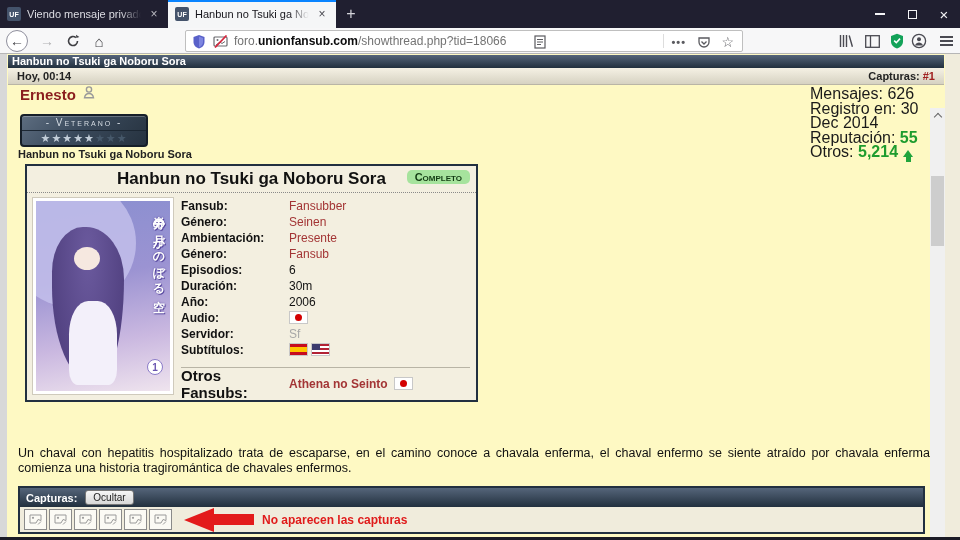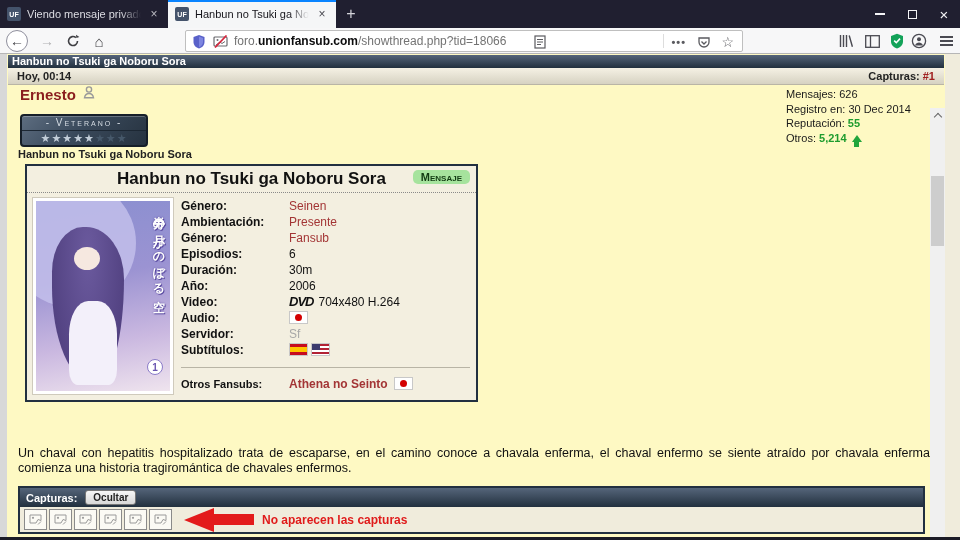--- a/index.html
+++ b/index.html
@@ -45,21 +45,21 @@
   
   #page{position:absolute;left:0;top:54px;width:945px;height:483px;background:#fef9c3}
   #page::before{content:"";position:absolute;left:0;top:0;bottom:0;width:7px;background:#d8d8d8}
   .darkbar{background:linear-gradient(#55657a,#22303e);color:#fff;font-weight:bold;font-size:11px}
   #thread-bar{position:absolute;left:8px;right:1px;top:1px;height:13px;line-height:13px;padding:0 4px}
   #meta-bar{position:absolute;left:8px;right:1px;top:14px;height:17px;background:linear-gradient(#f5f1e4,#d6d2c2);border-bottom:1px solid #b9b5a6;font-size:11px;font-weight:bold;color:#222;display:flex;align-items:center;padding:0 9px}
   #meta-right{margin-left:auto}
   .maroon{color:#a02020}
   #author-row{position:absolute;left:20px;top:31px;display:flex;align-items:center;gap:6px}
   #author-name{color:#8b1e1e;font-weight:bold;font-size:15px}
-  #stats{position:absolute;left:786px;top:33px;font-size:11px;color:#1a1a1a;line-height:14.5px}
+  #stats{position:absolute;left:810px;top:33px;font-size:16px;color:#1a1a1a;line-height:14.5px}
   .green{color:#1e9c2e;font-weight:bold}
   .uparrow{display:inline-block;width:0;height:0;border-left:5px solid transparent;border-right:5px solid transparent;border-bottom:7px solid #21a53c;position:relative;margin-left:5px}
   .uparrow::after{content:"";position:absolute;left:-2.5px;top:7px;width:5px;height:5px;background:#21a53c}
 
   #rank-badge{position:absolute;left:20px;top:60px;width:128px;height:33px;background:linear-gradient(135deg,#5d6d80 0%,#3a4a5c 45%,#26323f 100%);border:2px solid #161f29;border-radius:4px;box-shadow:inset 0 1px 0 rgba(255,255,255,.25);text-align:center}
   #rank-name{font-variant:small-caps;letter-spacing:2px;color:#d6dde4;font-size:10px;line-height:14px;border-bottom:1px solid #1c2733}
   .stars{line-height:15px;font-size:11px;letter-spacing:1px}
   .s{color:#46586a}.s.f{color:#c2cdd8}
 
   #post-subject{position:absolute;left:18px;top:94px;font-size:11px;font-weight:bold;color:#222}
@@ -83,29 +83,29 @@
   .ival-gray{color:#a8a8a8}
   .dvd{font-style:italic;font-weight:900;font-size:13px;letter-spacing:-1px;margin-right:5px}
   .softsubs{font-variant:small-caps;font-size:11px;margin-left:6px;letter-spacing:.5px}
   .flag{width:19px;height:13px;display:inline-block;border:1px solid #c8c8c8;background:#fff;position:relative;margin-right:3px;vertical-align:middle}
   .flag-jp::after{content:"";position:absolute;width:7px;height:7px;border-radius:50%;background:#d30000;left:5px;top:2px}
   .flag-es{background:linear-gradient(#c60b1e 0 25%,#ffc400 25% 75%,#c60b1e 75%)}
   .flag-us{background:repeating-linear-gradient(#b22234 0 2px,#fff 2px 4px)}
   .flag-us::after{content:"";position:absolute;left:0;top:0;width:8px;height:6px;background:#3c3b6e}
   #others-divider{border-top:1px solid #b8b4a5;margin:10px 0 7px}
   .orow{display:flex;align-items:center;height:17px;font-size:12px}
-  .orow .ilabel{font-size:11px}
+  .orow .ilabel{font-size:15px}
   .fansub-bold{font-weight:bold;color:#a33535;margin-right:6px}
   .fansub-reg{color:#a33535;margin-right:6px}
 
   #description{position:absolute;left:18px;top:392px;width:924px;font-size:12.5px;color:#111;text-align:justify;line-height:15px}
 
   #captures-box{position:absolute;left:18px;top:432px;width:907px;border:2px solid #223040;background:#f0ecdc}
   #captures-header{height:19px;display:flex;align-items:center;padding:0 6px;gap:8px}
-  #hide-btn{background:linear-gradient(#f6f6f6,#d8d8d8);border:1px solid #777;border-radius:3px;font-size:10px;font-weight:bold;color:#222;padding:1px 7px;font-family:inherit}
+  #hide-btn{background:linear-gradient(#f6f6f6,#d8d8d8);border:1px solid #777;border-radius:3px;font-size:10px;font-weight:normal;color:#222;padding:1px 7px;font-family:inherit}
   #captures-body{height:25px;display:flex;align-items:center;padding:0 4px}
   .thumb{width:23px;height:21px;border:1px solid #8a8a8a;background:#fbfaf4;display:flex;align-items:center;justify-content:center;margin-right:2px}
   #red-arrow{display:flex;align-items:center;margin-left:10px}
   #red-arrow .head{width:0;height:0;border-top:12px solid transparent;border-bottom:12px solid transparent;border-right:30px solid #e31b1b}
   #red-arrow .shaft{width:40px;height:11px;background:#e31b1b}
   #arrow-note{margin-left:8px;font-size:12px;font-weight:bold;color:#e01b1b}
 
   
   #scrollbar{position:absolute;right:0;top:54px;width:15px;height:483px;background:#f0f0f0}
   .sb-arrow{position:absolute;left:0;width:15px;height:15px;display:flex;align-items:center;justify-content:center}
@@ -242,33 +242,37 @@
   <div id="rank-badge">
     <div id="rank-name">- Veterano -</div>
     <div class="stars"><span class="s f">★</span><span class="s f">★</span><span class="s f">★</span><span class="s f">★</span><span class="s f">★</span><span class="s">★</span><span class="s">★</span><span class="s">★</span></div>
   </div>
 
   <div id="post-subject">Hanbun no Tsuki ga Noboru Sora</div>
 
   <div id="infobox">
     <div id="infobox-header">
       <span id="infobox-title">Hanbun no Tsuki ga Noboru Sora</span>
-      <span id="status-badge">Mensaje</span>
+      <span id="status-badge">Completo</span>
     </div>
     <div id="infobox-body">
       <div id="cover">
         <div class="moon"></div>
         <div class="hair"></div>
         <div class="face"></div>
         <div class="dress"></div>
         <div class="jp-title">半分の月がのぼる空</div>
         <div class="vol-badge">1</div>
       </div>
       <div id="details">
         <div class="irow">
+            <span class="ilabel">Fansub:</span>
+            <span class="ival-link">Fansubber</span>
+          </div>
+        <div class="irow">
             <span class="ilabel">Género:</span>
             <span class="ival-link">Seinen</span>
           </div>
         <div class="irow">
             <span class="ilabel">Ambientación:</span>
             <span class="ival-link">Presente</span>
           </div>
         <div class="irow">
             <span class="ilabel">Género:</span>
             <span class="ival-link">Fansub</span>
@@ -277,25 +281,20 @@
             <span class="ilabel">Episodios:</span>
             <span>6</span>
           </div>
         <div class="irow">
             <span class="ilabel">Duración:</span>
             <span>30m</span>
           </div>
         <div class="irow">
             <span class="ilabel">Año:</span>
             <span>2006</span>
-          </div>
-        <div class="irow">
-            <span class="ilabel">Video:</span>
-            <span class="dvd">DVD</span>
-            <span>704x480 H.264</span>
           </div>
         <div class="irow">
             <span class="ilabel">Audio:</span>
             <span class="flag flag-jp"></span>
           </div>
         <div class="irow">
             <span class="ilabel">Servidor:</span>
             <span class="ival-gray">Sf</span>
           </div>
         <div class="irow">

